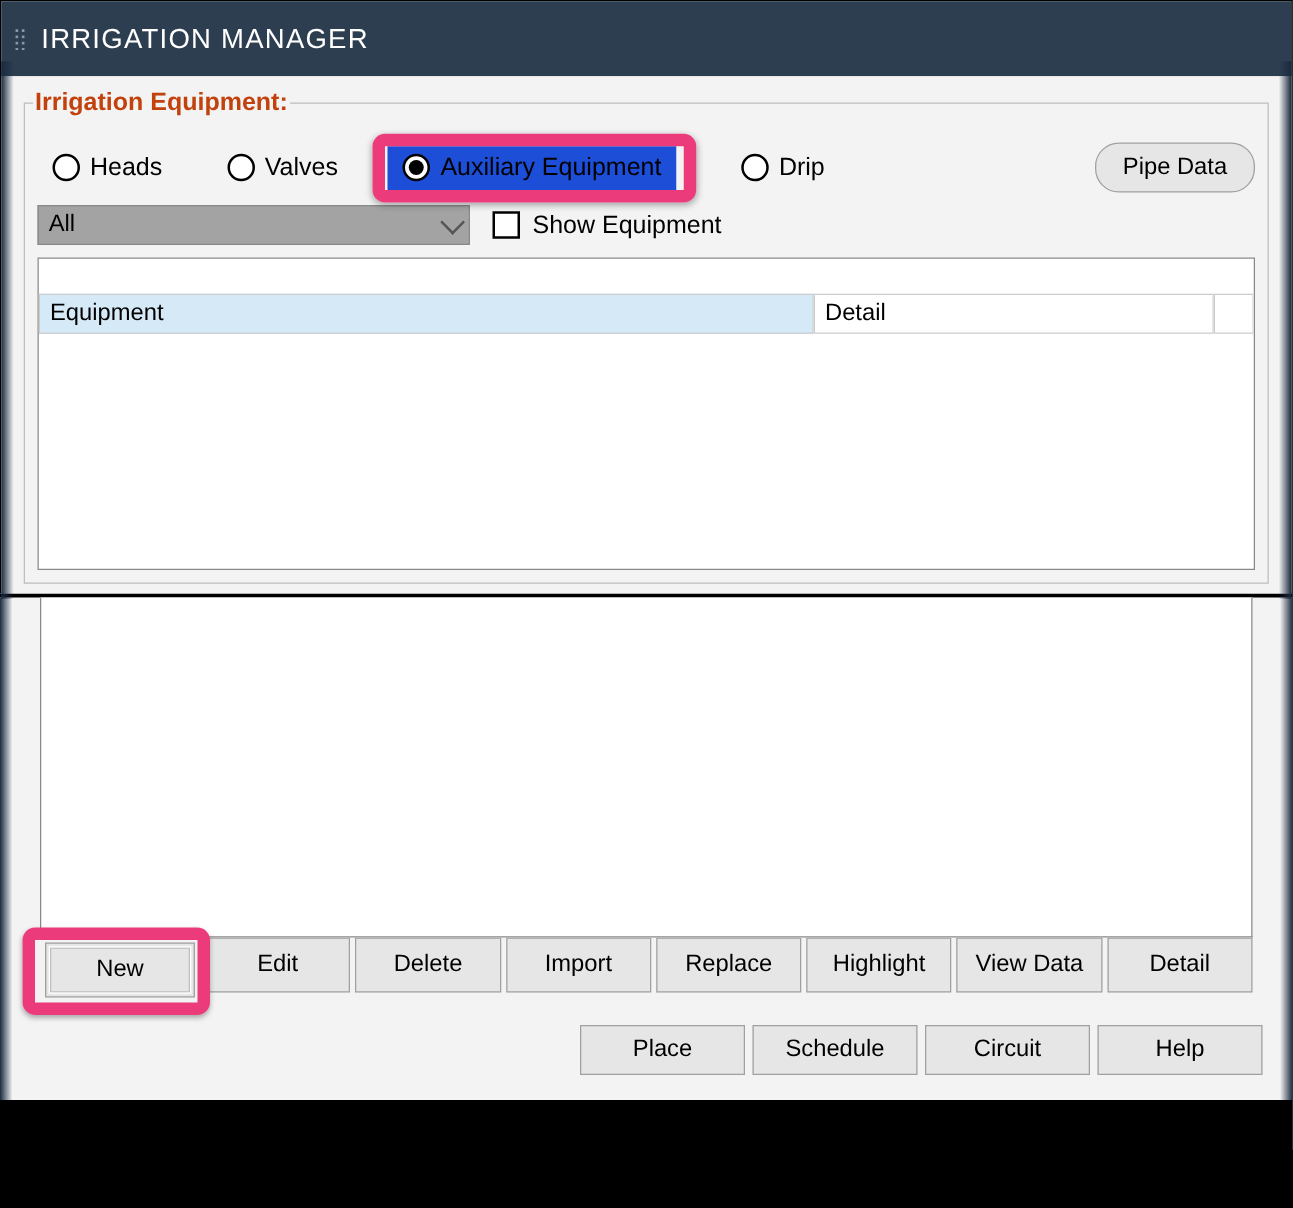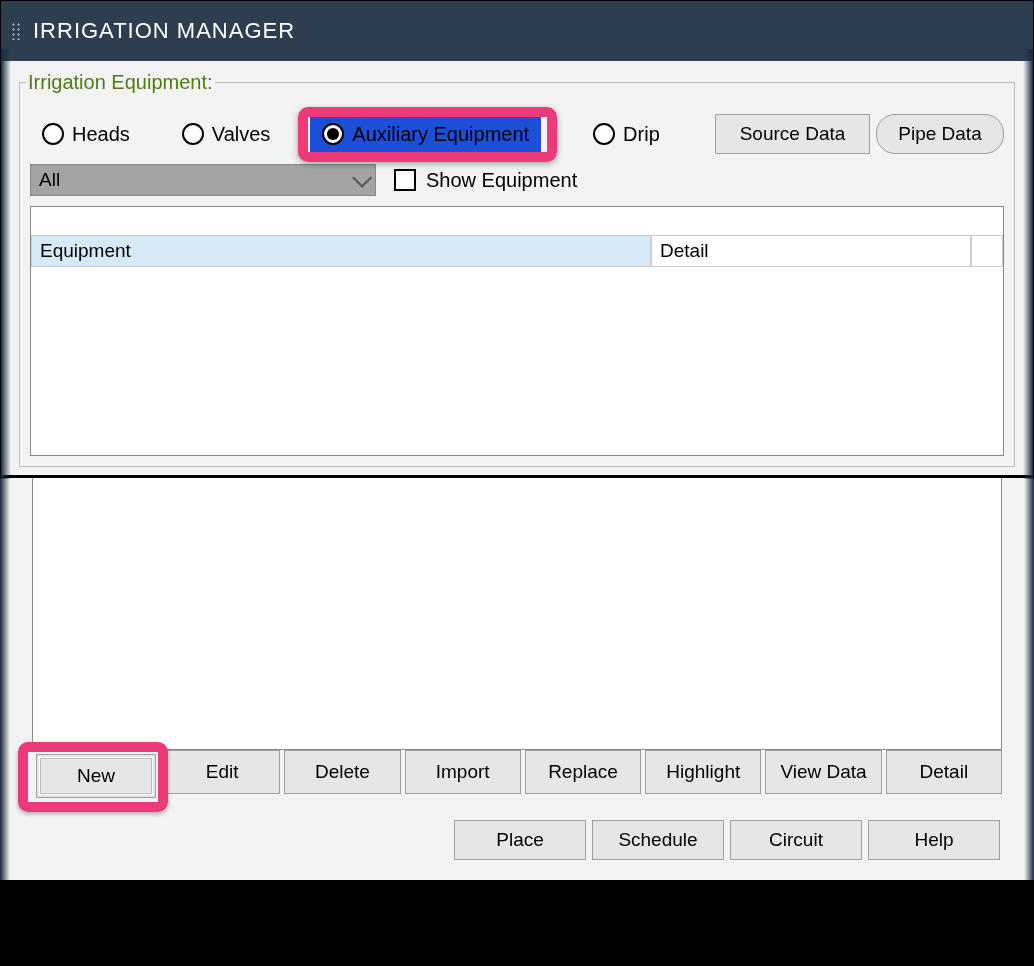--- a/index.html
+++ b/index.html
@@ -48,23 +48,24 @@
   }
   .side-gradient-left { left: 0; background: linear-gradient(to right, #1a2a40, rgba(0,0,0,0)); }
   .side-gradient-right { right: 0; background: linear-gradient(to left, #1a2a40, rgba(0,0,0,0)); }
   fieldset.group {
     border: 1px solid #bdbdbd;
     padding: 14px 10px 10px 10px;
     position: relative;
   }
   fieldset.group > legend {
     font-size: 20px;
-    color: #4d7c0f;
+    color: #c2410c;
     padding: 0 2px;
     margin-left: -4px;
+    font-weight: bold;
   }
   .radio-row {
     display: flex;
     align-items: center;
     gap: 28px;
     margin: 6px 0 10px 0;
     position: relative;
   }
   .radio-item {
     display: inline-flex;
@@ -193,21 +194,21 @@
   .hl-pink2::before {
     content: "";
     position: absolute;
     inset: -8px -8px -10px -14px;
     border: 10px solid #ec3b7a;
     border-radius: 10px;
     pointer-events: none;
     box-shadow: 0 2px 4px rgba(0,0,0,0.3);
   }
   .bottom-row {
-    position: absolute; right: 34px; bottom: 60px;
+    position: absolute; right: 24px; bottom: 60px;
     display: flex; gap: 6px;
   }
   .btn.bot { width: 132px; height: 40px; }
   .panel2-side-left, .panel2-side-right {
     position: absolute; top: 0; width: 10px; height: 100%;
   }
   .panel2-side-left { left: 0; background: linear-gradient(to right, #1a2a40, rgba(0,0,0,0)); }
   .panel2-side-right { right: 0; background: linear-gradient(to left, #1a2a40, rgba(0,0,0,0)); }
   .footer-black {
     position: absolute; left: 0; right: 0; bottom: 0; height: 40px; background: #000;
@@ -244,21 +245,20 @@
             </span>
           <span>Auxiliary Equipment</span>
         </label>
 
         <label class="radio-item" style="margin-left:12px;">
           <span class="radio-circle"></span>
           <span>Drip</span>
         </label>
 
         <div class="top-buttons">
-          <button class="btn top">Source Data</button>
           <button class="btn pipe">Pipe Data</button>
         </div>
       </div>
 
       <div class="filter-row">
         <div class="dropdown">
           <span>All</span>
           <span class="chev"></span>
         </div>
         <label class="checkbox-item">

